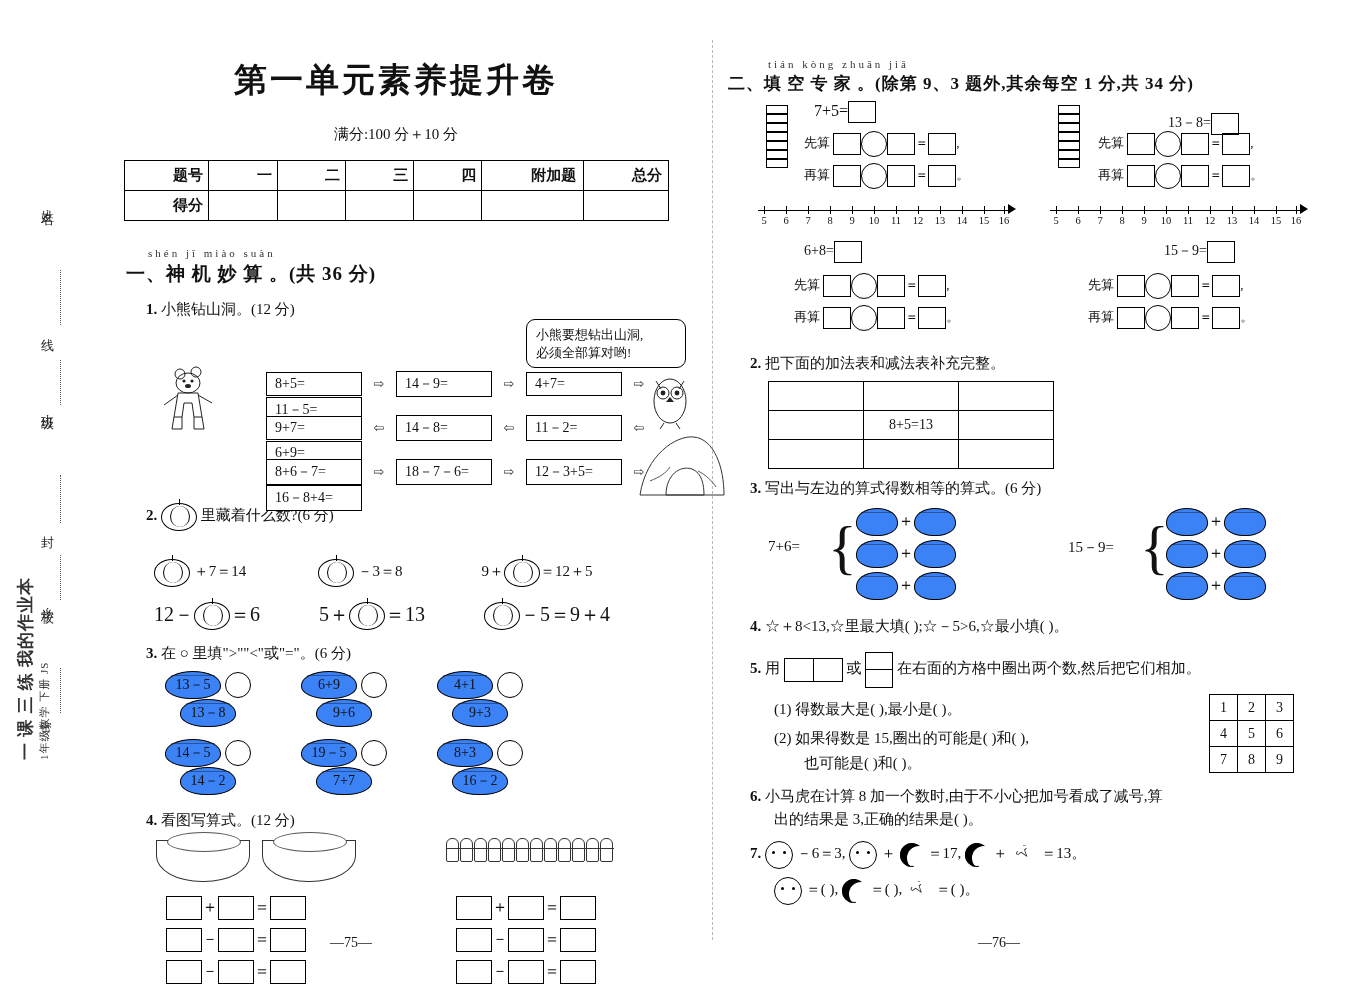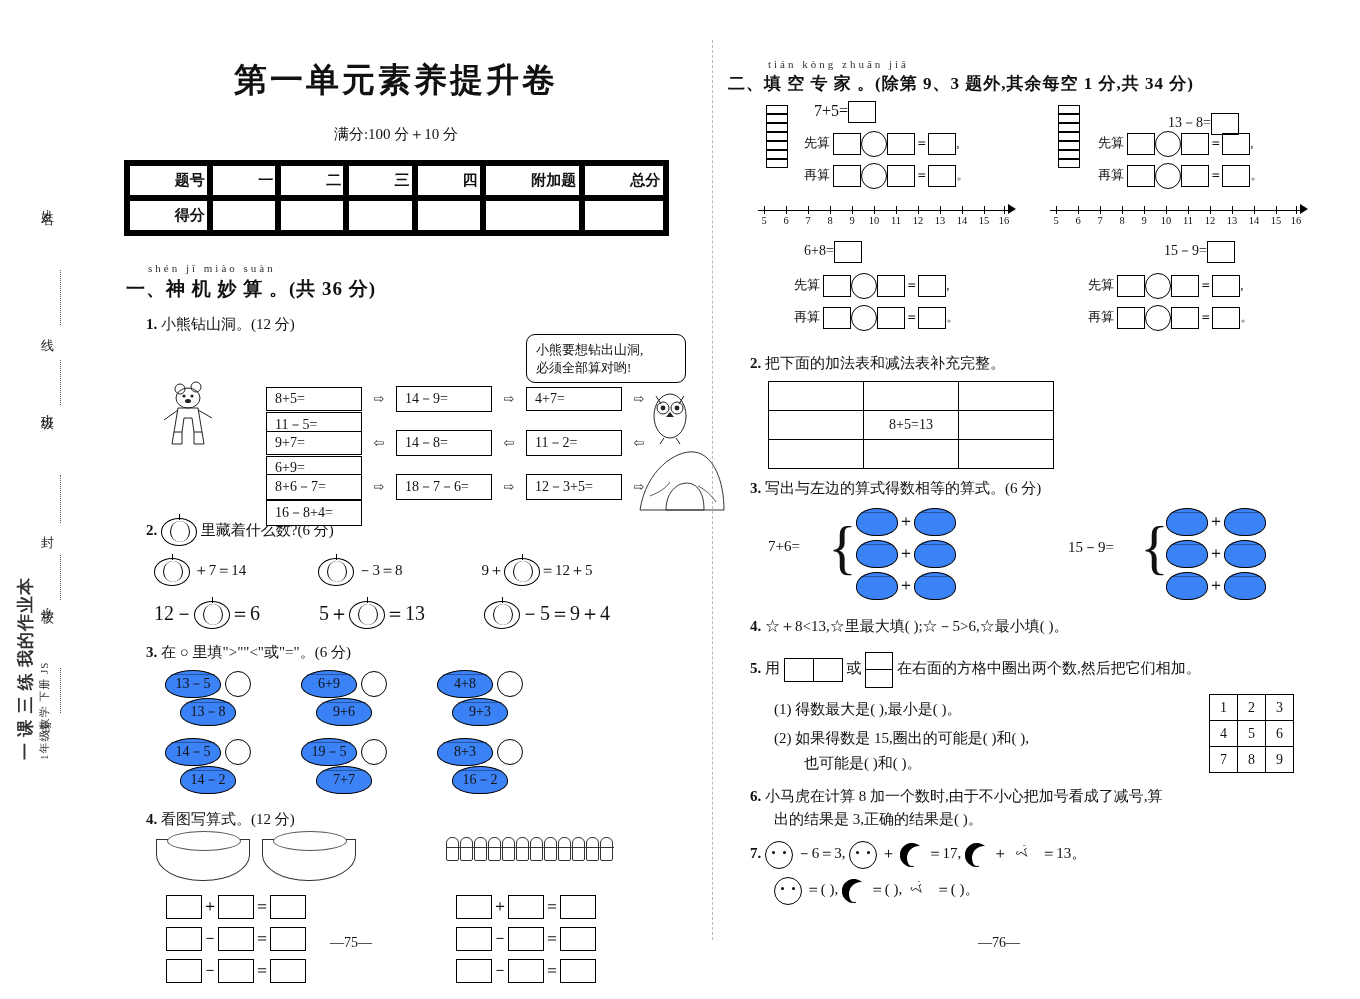--- a/index.html
+++ b/index.html
@@ -35,21 +35,21 @@
   h1.title{
     margin:0;text-align:center;font-size:33px;font-weight:bold;
     letter-spacing:3px;padding-top:58px;font-family:"Liberation Serif",serif;
   }
   .fullscore{text-align:center;font-size:15px;margin-top:22px;}
 
   table.scoretbl{
     border-collapse:collapse;margin:16px auto 0 auto;width:545px;
     font-size:15px;text-align:center;
   }
-  table.scoretbl td{border:6px solid #000000;height:27px;padding-left:44px;}
+  table.scoretbl td{border:1px solid #000000;height:27px;padding-left:44px;}
   table.scoretbl td.h{font-weight:bold;}
 
   .pinyin{font-size:11px;letter-spacing:3px;color:#333;}
   .sec-head{font-size:19px;font-weight:bold;letter-spacing:1px;margin-top:2px;}
   .q{font-size:15px;margin-top:13px;}
   .q b{font-weight:bold;}
   .indent{margin-left:22px;}
 
   .box{display:inline-block;border:1px solid #000;width:34px;height:22px;vertical-align:middle;}
   .box.sm{width:26px;height:20px;}
@@ -247,21 +247,21 @@
         <span class="eqbox" style="width:78px;">16－8+4=</span>
       </div>
     </div>
 
     <div class="q" style="margin-left:50px;margin-top:2px;">
       <b>2.</b>
       <span class="pump"></span>
       <span>里藏着什么数?(6 分)</span>
     </div>
 
-    <div style="margin-left:58px;margin-top:12px;font-size:15px;">
+    <div style="margin-left:58px;margin-top:28px;font-size:15px;">
       <span style="display:inline-block;width:160px;">
         <span class="pump"></span>
         <span>＋7＝14</span>
       </span>
       <span style="display:inline-block;width:160px;">
         <span class="pump"></span>
         <span>－3＝8</span>
       </span>
       <span style="display:inline-block;width:180px;">
         9＋<span class="pump"></span>＝12＋5
@@ -283,21 +283,21 @@
         <span class="shell">13－5</span>
         <span class="circ"></span>
         <span class="shell">13－8</span>
       </span>
       <span class="cell">
         <span class="shell">6+9</span>
         <span class="circ"></span>
         <span class="shell">9+6</span>
       </span>
       <span class="cell">
-        <span class="shell">4+8</span>
+        <span class="shell">4+1</span>
         <span class="circ"></span>
         <span class="shell">9+3</span>
       </span>
     </div>
     <div class="cmpgrid" style="margin-left:46px;margin-top:12px;">
       <span class="cell">
         <span class="shell">14－5</span>
         <span class="circ"></span>
         <span class="shell">14－2</span>
       </span>

